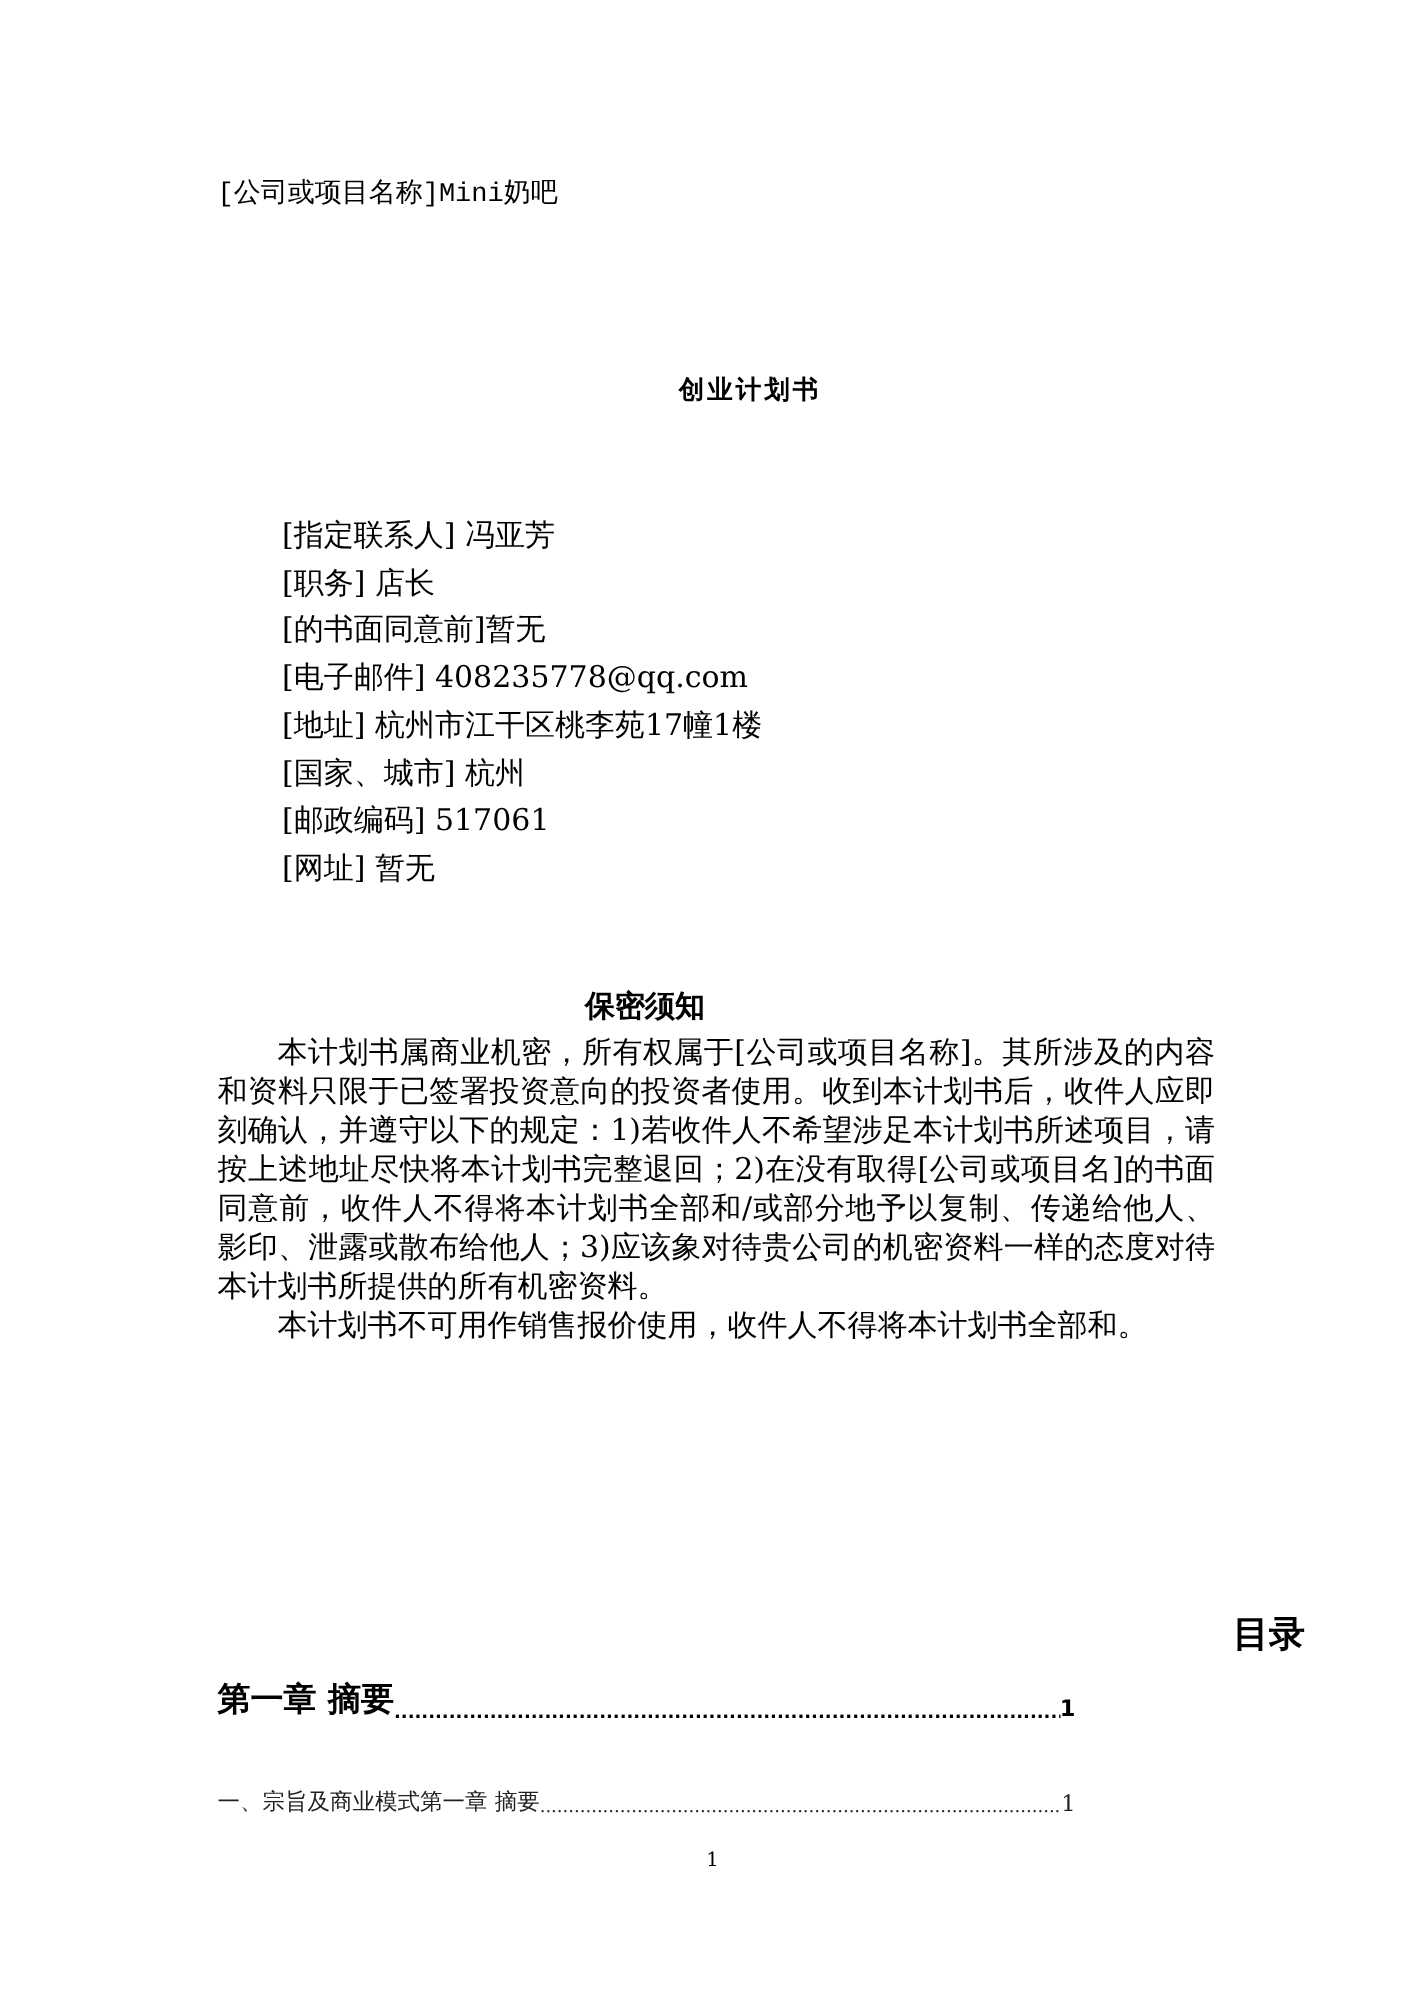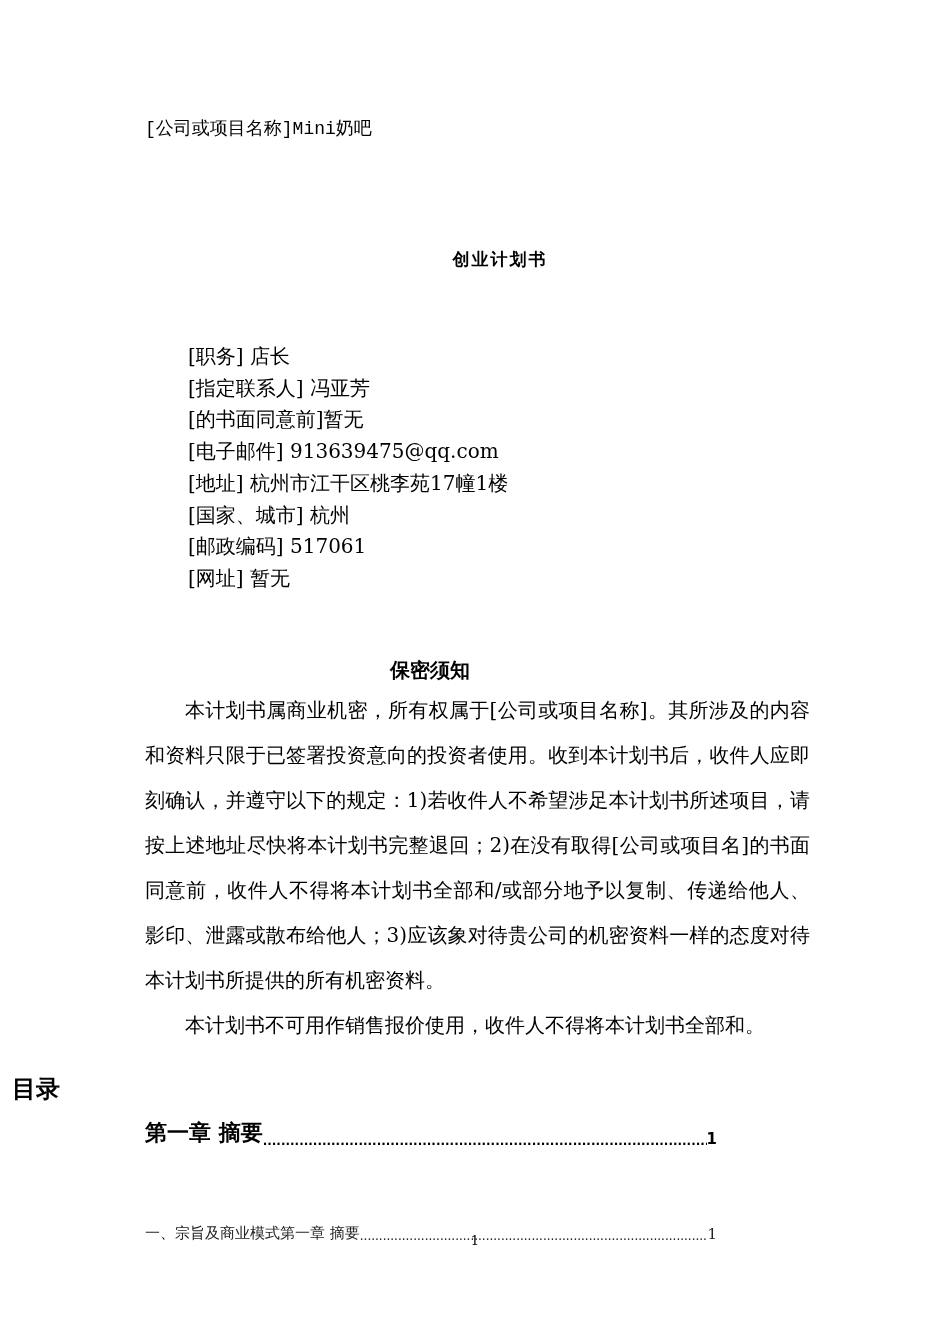--- a/index.html
+++ b/index.html
@@ -4,43 +4,43 @@
 <style>
   html, body { margin:0; padding:0; background:#ffffff; }
   body { width:950px; height:1344px; position:relative; overflow:hidden;
          font-family:"DejaVu Serif", "Liberation Serif", serif; color:#000; }
   .abs { position:absolute; white-space:nowrap; }
   .header-line { left:145px; top:116px; font-size:18px; font-family:Liberation Mono, monospace; letter-spacing:0px; }
   .doc-title { left:0; width:1000px; text-align:center; top:248px; font-size:17px; font-weight:bold; font-family:"DejaVu Sans","Liberation Sans",sans-serif; letter-spacing:2px; }
   .contact { left:188px; top:341px; font-size:20px; line-height:31.7px; }
   .contact div { white-space:nowrap; }
   .conf-title { left:0; width:860px; text-align:center; top:657px; font-size:20px; font-weight:bold; font-family:"DejaVu Sans","Liberation Sans",sans-serif; }
-  .conf-body { left:145px; top:688px; width:665px; font-size:20px; line-height:45px; white-space:normal; }
+  .conf-body { left:145px; top:688px; width:665px; font-size:20px; line-height:26px; white-space:normal; }
   .conf-body p { margin:0; text-indent:2em; text-align:justify; }
-  .toc-title { left:0; width:870px; text-align:left; top:1073px; font-size:24px; font-weight:bold; font-family:"DejaVu Sans","Liberation Sans",sans-serif;padding-left:12px; }
+  .toc-title { left:0; width:870px; text-align:right; top:1073px; font-size:24px; font-weight:bold; font-family:"DejaVu Sans","Liberation Sans",sans-serif; }
   .toc-row { left:145px; width:572px; display:flex; align-items:flex-end; }
   .toc-row .lbl { white-space:nowrap; }
   .toc-row .dots { flex:1; overflow:hidden; white-space:nowrap; font-size:12px; letter-spacing:0px; }
   .toc-row .pg { font-size:15px; }
   .toc-1 { top:1118px; font-size:22px; font-weight:bold; font-family:"DejaVu Sans","Liberation Sans",sans-serif; }
-  .toc-2 { top:1224px; font-size:15px; color:#222; }
+  .toc-2 { top:1192px; font-size:15px; color:#222; }
   .page-num { left:0; width:950px; text-align:center; top:1233px; font-size:13px; }
 </style>
 </head>
 <body>
 
 <div class="abs header-line">[公司或项目名称]Mini奶吧</div>
 
 <div class="abs doc-title">创业计划书</div>
 
 <div class="abs contact">
+  <div><span>[指定联系人]</span><span> 冯亚芳</span></div>
   <div><span>[职务]</span><span> 店长</span></div>
-  <div><span>[指定联系人]</span><span> 冯亚芳</span></div>
   <div><span>[的书面同意前]</span><span>暂无</span></div>
-  <div><span>[电子邮件]</span><span> 913639475@qq.com</span></div>
+  <div><span>[电子邮件]</span><span> 408235778@qq.com</span></div>
   <div><span>[地址]</span><span> 杭州市江干区桃李苑17幢1楼</span></div>
   <div><span>[国家、城市]</span><span> 杭州</span></div>
   <div><span>[邮政编码]</span><span> 517061</span></div>
   <div><span>[网址]</span><span> 暂无</span></div>
 </div>
 
 <div class="abs conf-title">保密须知</div>
 
 <div class="abs conf-body">
   <p>本计划书属商业机密，所有权属于[公司或项目名称]。其所涉及的内容和资料只限于已签署投资意向的投资者使用。收到本计划书后，收件人应即刻确认，并遵守以下的规定：1)若收件人不希望涉足本计划书所述项目，请按上述地址尽快将本计划书完整退回；2)在没有取得[公司或项目名]的书面同意前，收件人不得将本计划书全部和/或部分地予以复制、传递给他人、影印、泄露或散布给他人；3)应该象对待贵公司的机密资料一样的态度对待本计划书所提供的所有机密资料。</p>

